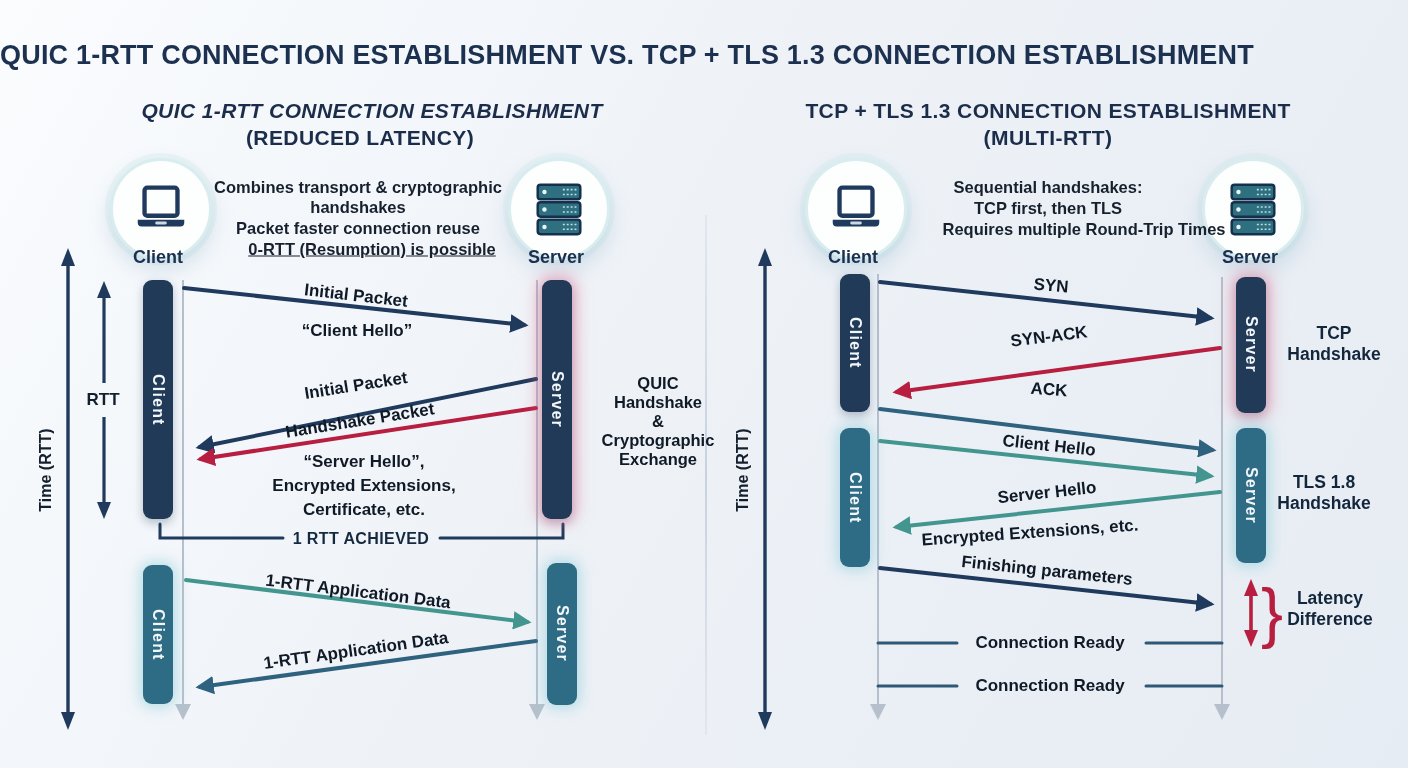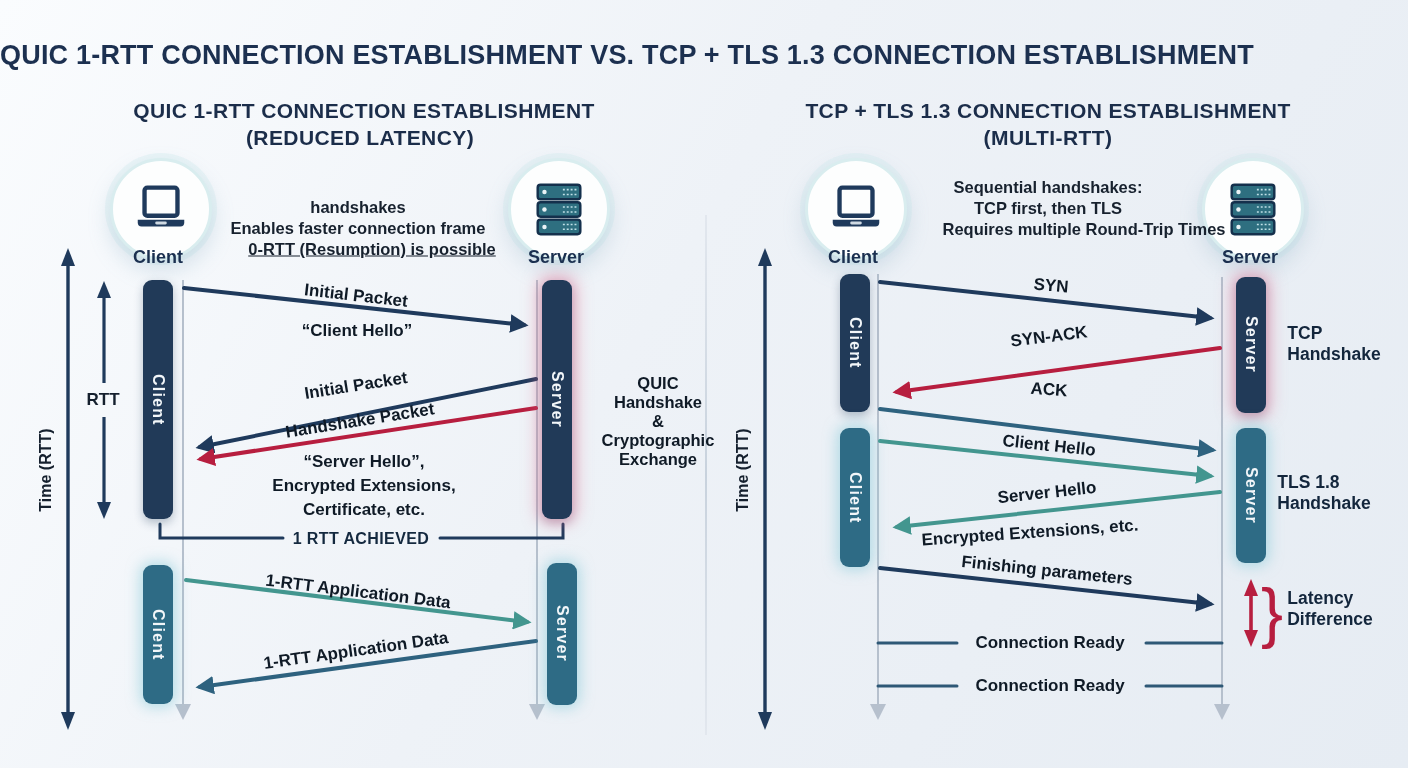--- a/index.html
+++ b/index.html
@@ -25,21 +25,21 @@
     font-size:18px;font-weight:700;color:#1b3050;white-space:nowrap;text-align:center;
   }
   .lbl{
     font-size:17px;font-weight:600;color:#0f1a26;white-space:nowrap;
   }
   .lbl-b{font-weight:700;}
   .side-note{
     font-size:16.5px;font-weight:700;color:#0f1a26;text-align:center;line-height:19px;white-space:nowrap;
   }
   .side-lab{
-    font-size:17.5px;font-weight:700;color:#13263c;line-height:21px;white-space:nowrap;
+    font-size:17.5px;font-weight:700;color:#13263c;text-align:center;line-height:21px;white-space:nowrap;
   }
   .axis-lab{
     font-size:16px;font-weight:700;color:#15202e;white-space:nowrap;
   }
   .achieved{
     font-size:16px;font-weight:800;color:#14293f;letter-spacing:.4px;white-space:nowrap;
   }
   .bar{
     position:absolute;border-radius:9px;display:flex;align-items:center;justify-content:center;
   }
@@ -146,21 +146,21 @@
       <line x1="1251" y1="592" x2="1251" y2="634" stroke="#b71e3f" stroke-width="3.6"></line>
       <path d="M1244,596 h14 l-7,-17 z" fill="#b71e3f"></path>
       <path d="M1244,630 h14 l-7,17 z" fill="#b71e3f"></path>
     </g>
   </svg>
 
   <div class="divider"></div>
 
   <div class="abs main-title">QUIC 1-RTT CONNECTION ESTABLISHMENT VS. TCP + TLS 1.3 CONNECTION ESTABLISHMENT</div>
 
-  <div class="abs panel-title ctr" style="left:364px;top:111px;">QUIC 1-RTT CONNECTION ESTABLISHMENT</div>
+  <div class="abs panel-title ctr" style="left:372px;top:111px;font-style:italic;">QUIC 1-RTT CONNECTION ESTABLISHMENT</div>
   <div class="abs panel-title ctr" style="left:360px;top:138px;">(REDUCED LATENCY)</div>
 
   <div class="actor" style="left:110px;top:158px;">
     <svg width="62" height="62" viewBox="0 0 64 64">
       <rect x="15" y="10" width="34" height="29" rx="3" fill="#fdfefe" stroke="#1f3a5c" stroke-width="4.5"></rect>
       <path d="M8 43 h48 v3 a4 4 0 0 1 -4 4 h-40 a4 4 0 0 1 -4 -4 z" fill="#1f3a5c"></path>
       <rect x="26" y="45" width="12" height="3" rx="1.5" fill="#cfd9e2"></rect>
     </svg>
   </div>
   <div class="abs cap ctr" style="left:158px;top:257px;">Client</div>
@@ -182,22 +182,23 @@
           <line x1="36" y1="17" x2="50" y2="17"></line>
         <line x1="36" y1="30" x2="50" y2="30"></line>
           <line x1="36" y1="35" x2="50" y2="35"></line>
         <line x1="36" y1="48" x2="50" y2="48"></line>
           <line x1="36" y1="53" x2="50" y2="53"></line>
       </g>
     </svg>
   </div>
   <div class="abs cap ctr" style="left:556px;top:257px;">Server</div>
 
+  <div class="abs note ctr" style="left:358px;top:187px;">Combines transport &amp; cryptographic</div>
   <div class="abs note ctr" style="left:358px;top:207px;">handshakes</div>
-  <div class="abs note ctr" style="left:358px;top:228px;">Enables faster connection frame</div>
+  <div class="abs note ctr" style="left:358px;top:228px;">Packet faster connection reuse</div>
   <div class="abs note ctr" style="left:372px;top:249px;text-decoration:underline;">0-RTT (Resumption) is possible</div>
 
   <div class="abs axis-lab" style="left:46px;top:470px;transform:translate(-50%,-50%) rotate(-90deg);">Time (RTT)</div>
   <div class="abs axis-lab" style="left:103px;top:400px;font-size:17px;font-weight:800;transform:translate(-50%,-50%);">RTT</div>
 
   <div class="bar bar-navy" style="left:143px;top:280px;width:30px;height:239px;">
       <span>Client</span>
     </div>
   <div class="bar bar-navy glow-pink" style="left:542px;top:280px;width:30px;height:239px;">
       <span>Server</span>

